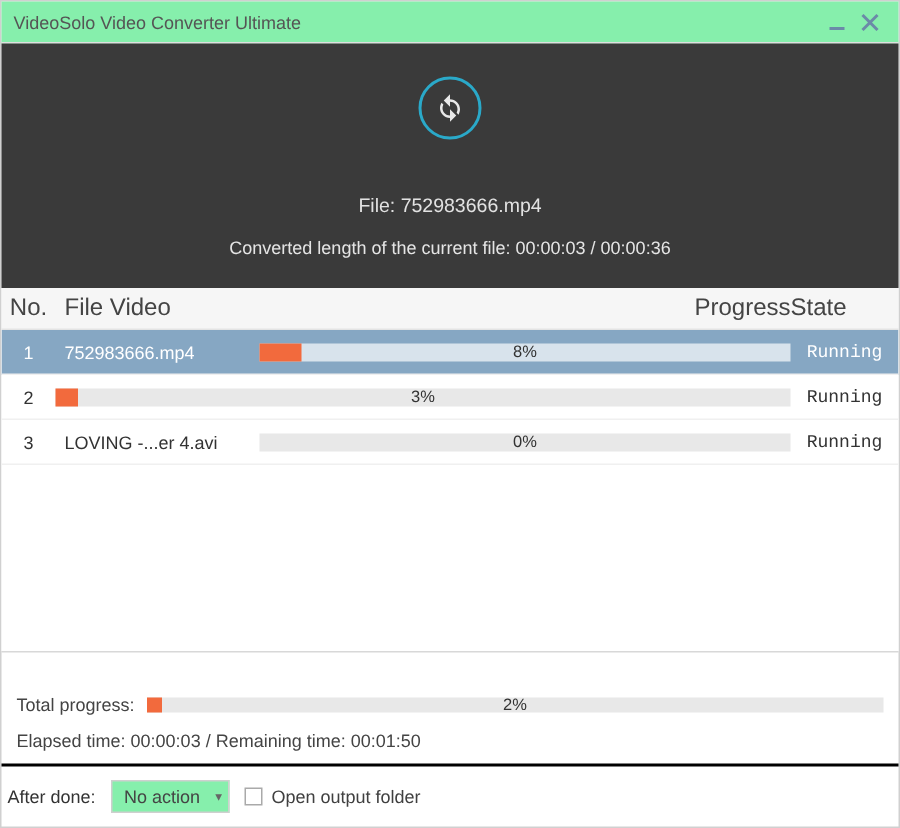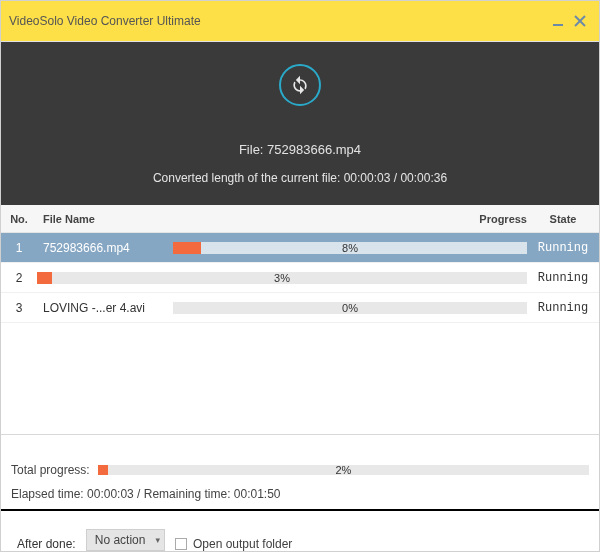--- a/index.html
+++ b/index.html
@@ -1,51 +1,51 @@
 <!DOCTYPE html>
 <html><head>
 <meta charset="utf-8">
 <style>
   * { box-sizing: border-box; margin: 0; padding: 0; }
   html, body { width: 600px; height: 552px; font-family: "Segoe UI", Tahoma, sans-serif; font-size: 12px; color: #333; background: #fff; }
   .window { width: 600px; height: 552px; display: flex; flex-direction: column; border: 1px solid #d0d0d0; }
-  .titlebar { height: 41px; display: flex; align-items: center; padding: 0 8px; background: #fde047; border-bottom: 1px solid #e0e0e0; }
+  .titlebar { height: 28px; display: flex; align-items: center; padding: 0 8px; background: #86efac; border-bottom: 1px solid #e0e0e0; }
   .titlebar .title { flex: 1; font-size: 12px; color: #555; }
   .titlebar .ctrl { width: 22px; height: 22px; display: flex; align-items: center; justify-content: center; color: #6b8aa8; cursor: pointer; }
   .hero { background: #3a3a3a; color: #d8d8d8; display: flex; flex-direction: column; align-items: center; justify-content: center; padding: 22px 10px 20px; gap: 14px; }
   .hero .icon-wrap { width: 42px; height: 42px; border: 2px solid #2aa9c9; border-radius: 50%; display: flex; align-items: center; justify-content: center; }
   .hero .icon-wrap svg { width: 20px; height: 20px; fill: #e8e8e8; }
   .hero .line1 { font-size: 13px; color: #e2e2e2; margin-top: 22px;}
   .hero .line2 { font-size: 12px; color: #e5e5e5; }
-  .table-head { display: flex; align-items: center; height: 28px; background: #f6f6f6; border-bottom: 1px solid #e4e4e4; font-size: 11px; color: #444; font-weight: bold; }
+  .table-head { display: flex; align-items: center; height: 28px; background: #f6f6f6; border-bottom: 1px solid #e4e4e4; font-size: 16px; color: #444; }
   .col-no { width: 36px; text-align: center; }
   .col-name { width: 136px; padding-left: 6px; }
   .col-prog { flex: 1; text-align: right; }
-  .col-state { width: 72px; text-align: center; }
+  .col-state { width: 72px; }
   .rows { flex: 1; overflow: hidden; background: #fff; }
   .row { display: flex; align-items: center; height: 30px; border-bottom: 1px solid #f0f0f0; font-size: 12px; }
   .row.selected { background: #86a7c3; color: #fff; }
   .row .col-no { color: inherit; }
   .row .col-name { white-space: nowrap; overflow: hidden; text-overflow: ellipsis; }
   .row .progress-cell { flex: 1; display: flex; align-items: center; gap: 0; position: relative; }
   .progress-bar { flex: 1; height: 12px; background: #e8e8e8; position: relative; }
   .row.selected .progress-bar { background: #d8e3ec; }
   .progress-fill { height: 100%; background: #f26a3d; }
   .progress-label { position: absolute; left: 50%; top: 50%; transform: translate(-50%, -50%); font-size: 11px; color: #333; }
   .row.selected .progress-label { color: #333; }
   .row .col-state { text-align: center; font-family: Liberation Mono, monospace; }
   .footer-sep { border-top: 1px solid #d8d8d8; }
   .total-row { display: flex; align-items: center; height: 26px; padding: 0 10px; gap: 8px; margin-top: 22px;}
   .total-label { font-size: 12px; color: #444; white-space: nowrap; }
   .total-bar { flex: 1; height: 10px; background: #e8e8e8; position: relative; }
   .total-fill { height: 100%; background: #f26a3d; }
   .total-pct { position: absolute; left: 50%; top: 50%; transform: translate(-50%, -50%); font-size: 11px; color: #333; }
   .time-row { padding: 4px 10px 8px; font-size: 12px; color: #444; border-bottom: 2px solid #000000; }
-  .after-row { display: flex; align-items: flex-end; height: 40px; padding: 0 16px; gap: 10px; }
-  .select { display: inline-flex; align-items: center; height: 22px; background: #e5e5e5; border: 1px solid #cfcfcf; padding: 0 4px 0 8px; font-size: 12px; color: #444; cursor: pointer; }
+  .after-row { display: flex; align-items: center; height: 40px; padding: 0 4px; gap: 10px; }
+  .select { display: inline-flex; align-items: center; height: 22px; background: #86efac; border: 1px solid #cfcfcf; padding: 0 4px 0 8px; font-size: 12px; color: #444; cursor: pointer; }
   .select .caret { margin-left: 10px; font-size: 9px; color: #666; }
   .checkbox { display: inline-flex; align-items: center; gap: 6px; font-size: 12px; color: #404040; cursor: pointer; }
   .checkbox .box { width: 12px; height: 12px; border: 1px solid #aaa; background: #fff; }
 </style>
 </head>
 <body>
 
 <div class="window">
   <div class="titlebar">
     <div class="title">VideoSolo Video Converter Ultimate</div>
@@ -71,21 +71,21 @@
     <div class="line1">
       <span>File: </span><span>752983666.mp4</span>
     </div>
     <div class="line2">
       <span>Converted length of the current file: </span><span>00:00:03</span><span> / </span><span>00:00:36</span>
     </div>
   </div>
 
   <div class="table-head">
     <div class="col-no">No.</div>
-    <div class="col-name">File Name</div>
+    <div class="col-name">File Video</div>
     <div class="col-prog">Progress</div>
     <div class="col-state">State</div>
   </div>
 
   <div class="rows" id="rows-container">
       <div class="row selected">
         <div class="col-no">1</div>
         <div class="col-name">752983666.mp4</div>
         <div class="progress-cell">
           <div class="progress-bar">

